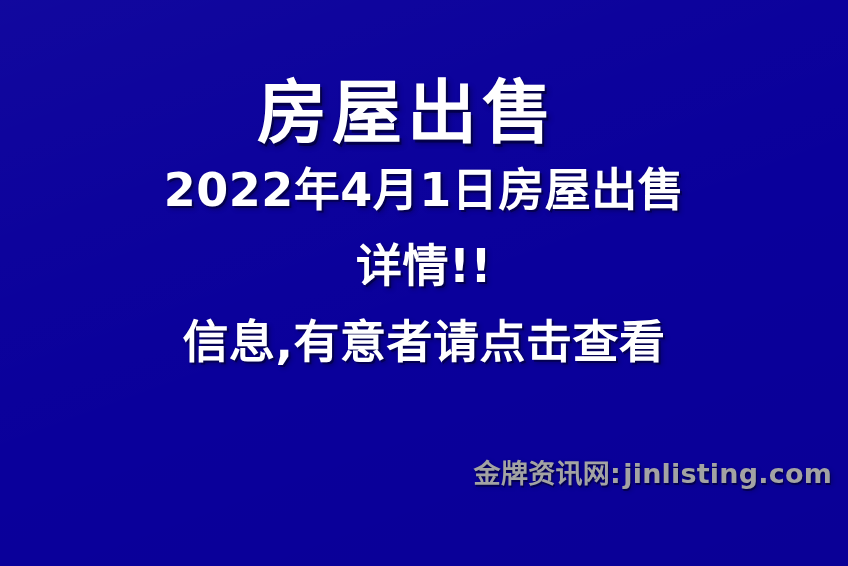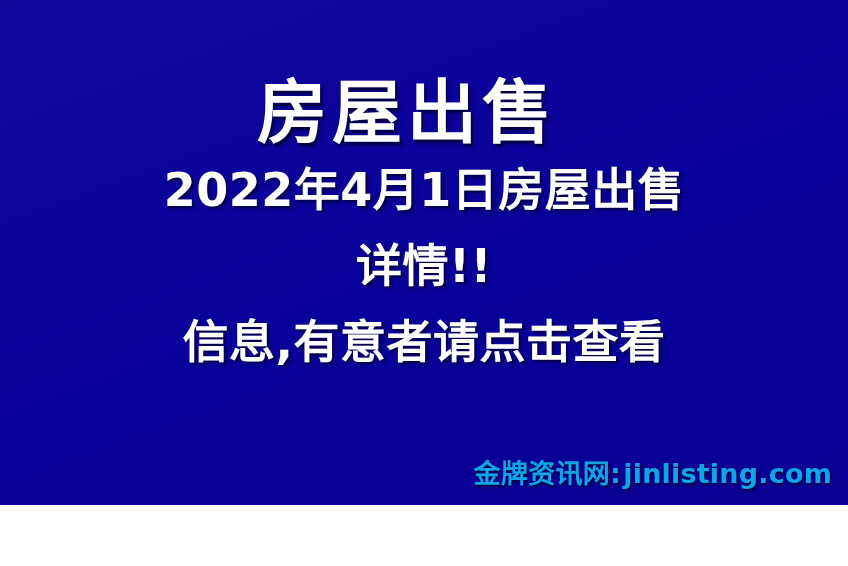--- a/index.html
+++ b/index.html
@@ -10,21 +10,21 @@
   body {
     width: 848px;
     height: 566px;
     overflow: hidden;
     font-family: "DejaVu Sans", "Liberation Sans", sans-serif;
   }
 
   #poster {
     position: relative;
     width: 848px;
-    height: 505px;
+    height: 566px;
     box-sizing: border-box;
     background-color: #0a009b;
     overflow: hidden;
   }
 
   
   #poster::before {
     content: "";
     position: absolute;
     inset: 0;
@@ -77,21 +77,21 @@
   }
   #body-copy .copy-line {
     display: block;
     white-space: nowrap;
   }
 
   
   #footer {
     right: 16px;
     top: 458px;
-    color: #0ea5e9;
+    color: #a3a3a3;
     font-size: 27px;
     font-weight: 700;
     line-height: 1.15;
     letter-spacing: 0.3px;
     white-space: nowrap;
     text-shadow:
       1px 2px 0 rgba(0,0,40,0.55),
       2px 2px 4px rgba(0,0,30,0.35);
   }
   #footer .site-label { margin-right: 2px; }

